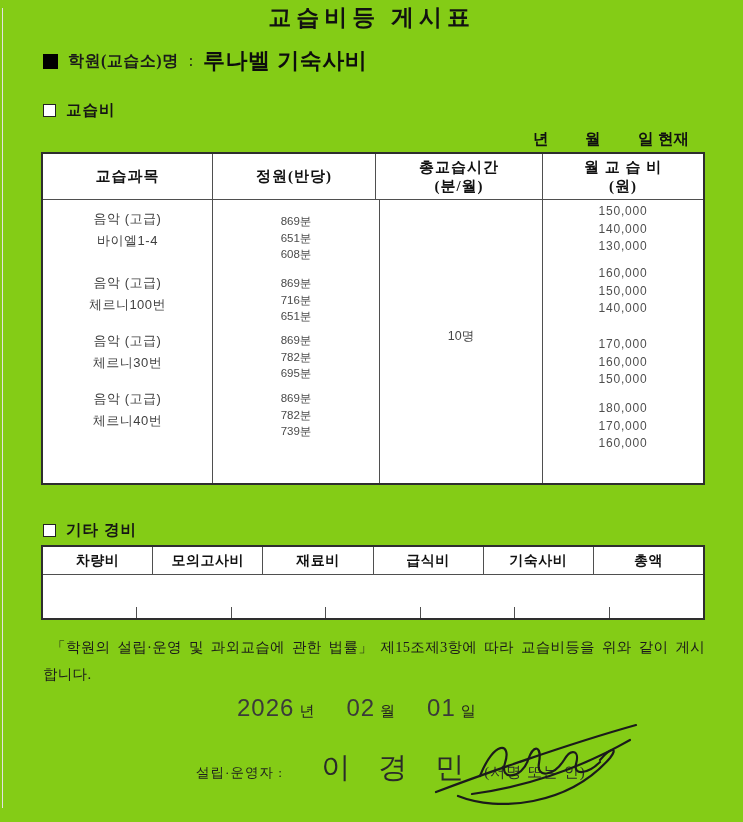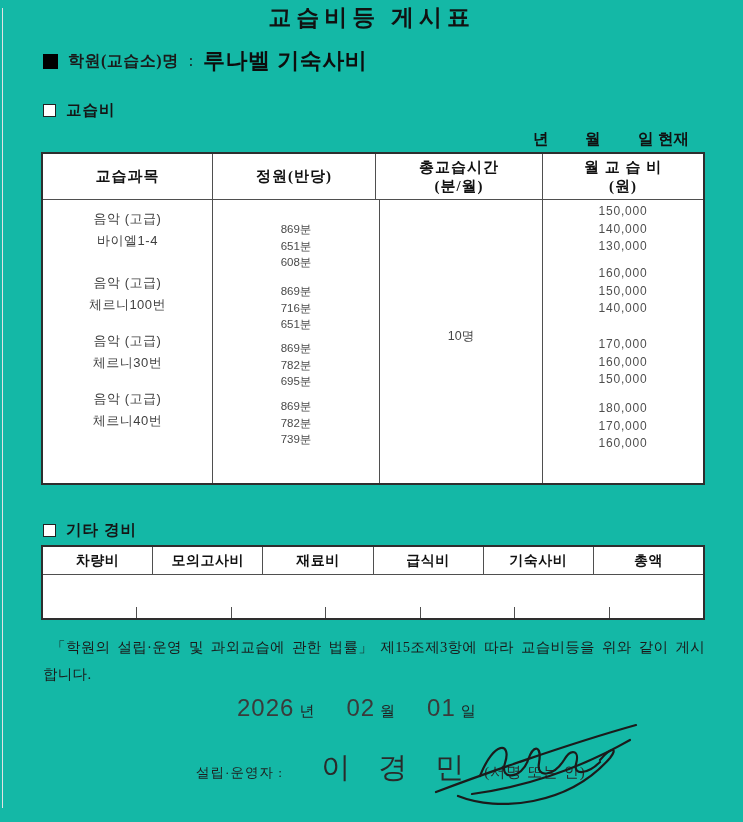--- a/index.html
+++ b/index.html
@@ -1,18 +1,18 @@
 <!DOCTYPE html>
 <html><head>
 <meta charset="utf-8">
 <style>
   * { margin:0; padding:0; box-sizing:border-box; }
   html,body { background:#ffffff; }
   .page {
-    position:relative; width:743px; height:822px; background:#14b8a6;
+    position:relative; width:743px; height:822px; background:#84cc16;
     font-family:"Liberation Serif","DejaVu Serif",serif; color:#1c1c1c; overflow:hidden;
   }
   .scan-edge { position:absolute; left:2px; top:8px; width:1px; height:800px; background:#e2e2e2; }
 
   .doc-title {
     position:absolute; top:2px; left:0; width:100%; text-align:center;
     font-size:23px; font-weight:bold; letter-spacing:5px; color:#111;
   }
 
   
@@ -45,21 +45,21 @@
     font-size:15px; font-weight:bold; color:#111; line-height:19px; letter-spacing:1px;
     border-right:1px solid #4f4f4f;
   }
   .mt-hcell:last-child { border-right:none; }
   .w1 { width:170px; } .w2 { width:167px; } .w3 { width:163px; } .w4 { flex:1; }
   .mt-body { position:relative; display:flex; height:283px; }
   .mt-col { position:relative; border-right:1px solid #4f4f4f; }
   .mt-col:last-child { border-right:none; }
   .grp { position:absolute; left:0; width:100%; text-align:center; }
   .subjects .grp { font-family:"Liberation Sans","DejaVu Sans",sans-serif; font-size:13px; color:#3f3f3f; line-height:22px; letter-spacing:0.5px; }
-  .times .grp { font-family:"Liberation Sans","DejaVu Sans",sans-serif; font-size:11.5px; color:#4a4a4a; line-height:16.5px;margin-top:8px; }
+  .times .grp { font-family:"Liberation Sans","DejaVu Sans",sans-serif; font-size:11.5px; color:#4a4a4a; line-height:16.5px; }
   .fees .grp { font-family:"Liberation Sans","DejaVu Sans",sans-serif; font-size:12px; color:#4e4e4e; line-height:17.5px; letter-spacing:0.8px; }
   .capacity { position:absolute; top:128px; left:0; width:100%; text-align:center;
     font-family:"Liberation Sans","DejaVu Sans",sans-serif; font-size:12.5px; color:#454545; }
 
   
   .etc-table {
     position:absolute; left:41px; top:545px; width:664px; height:75px;
     border:2px solid #2e2e2e; display:flex; flex-direction:column; background:#fff;gap:32px;
   }
   .etc-header { display:flex; height:28px; border-bottom:1px solid #4f4f4f; }

